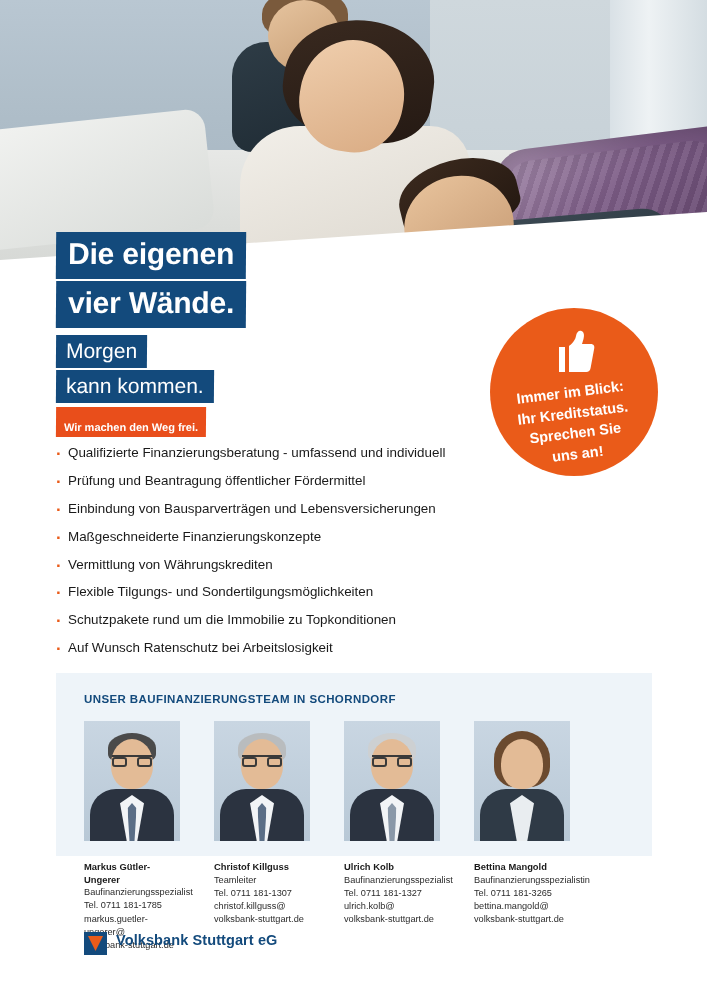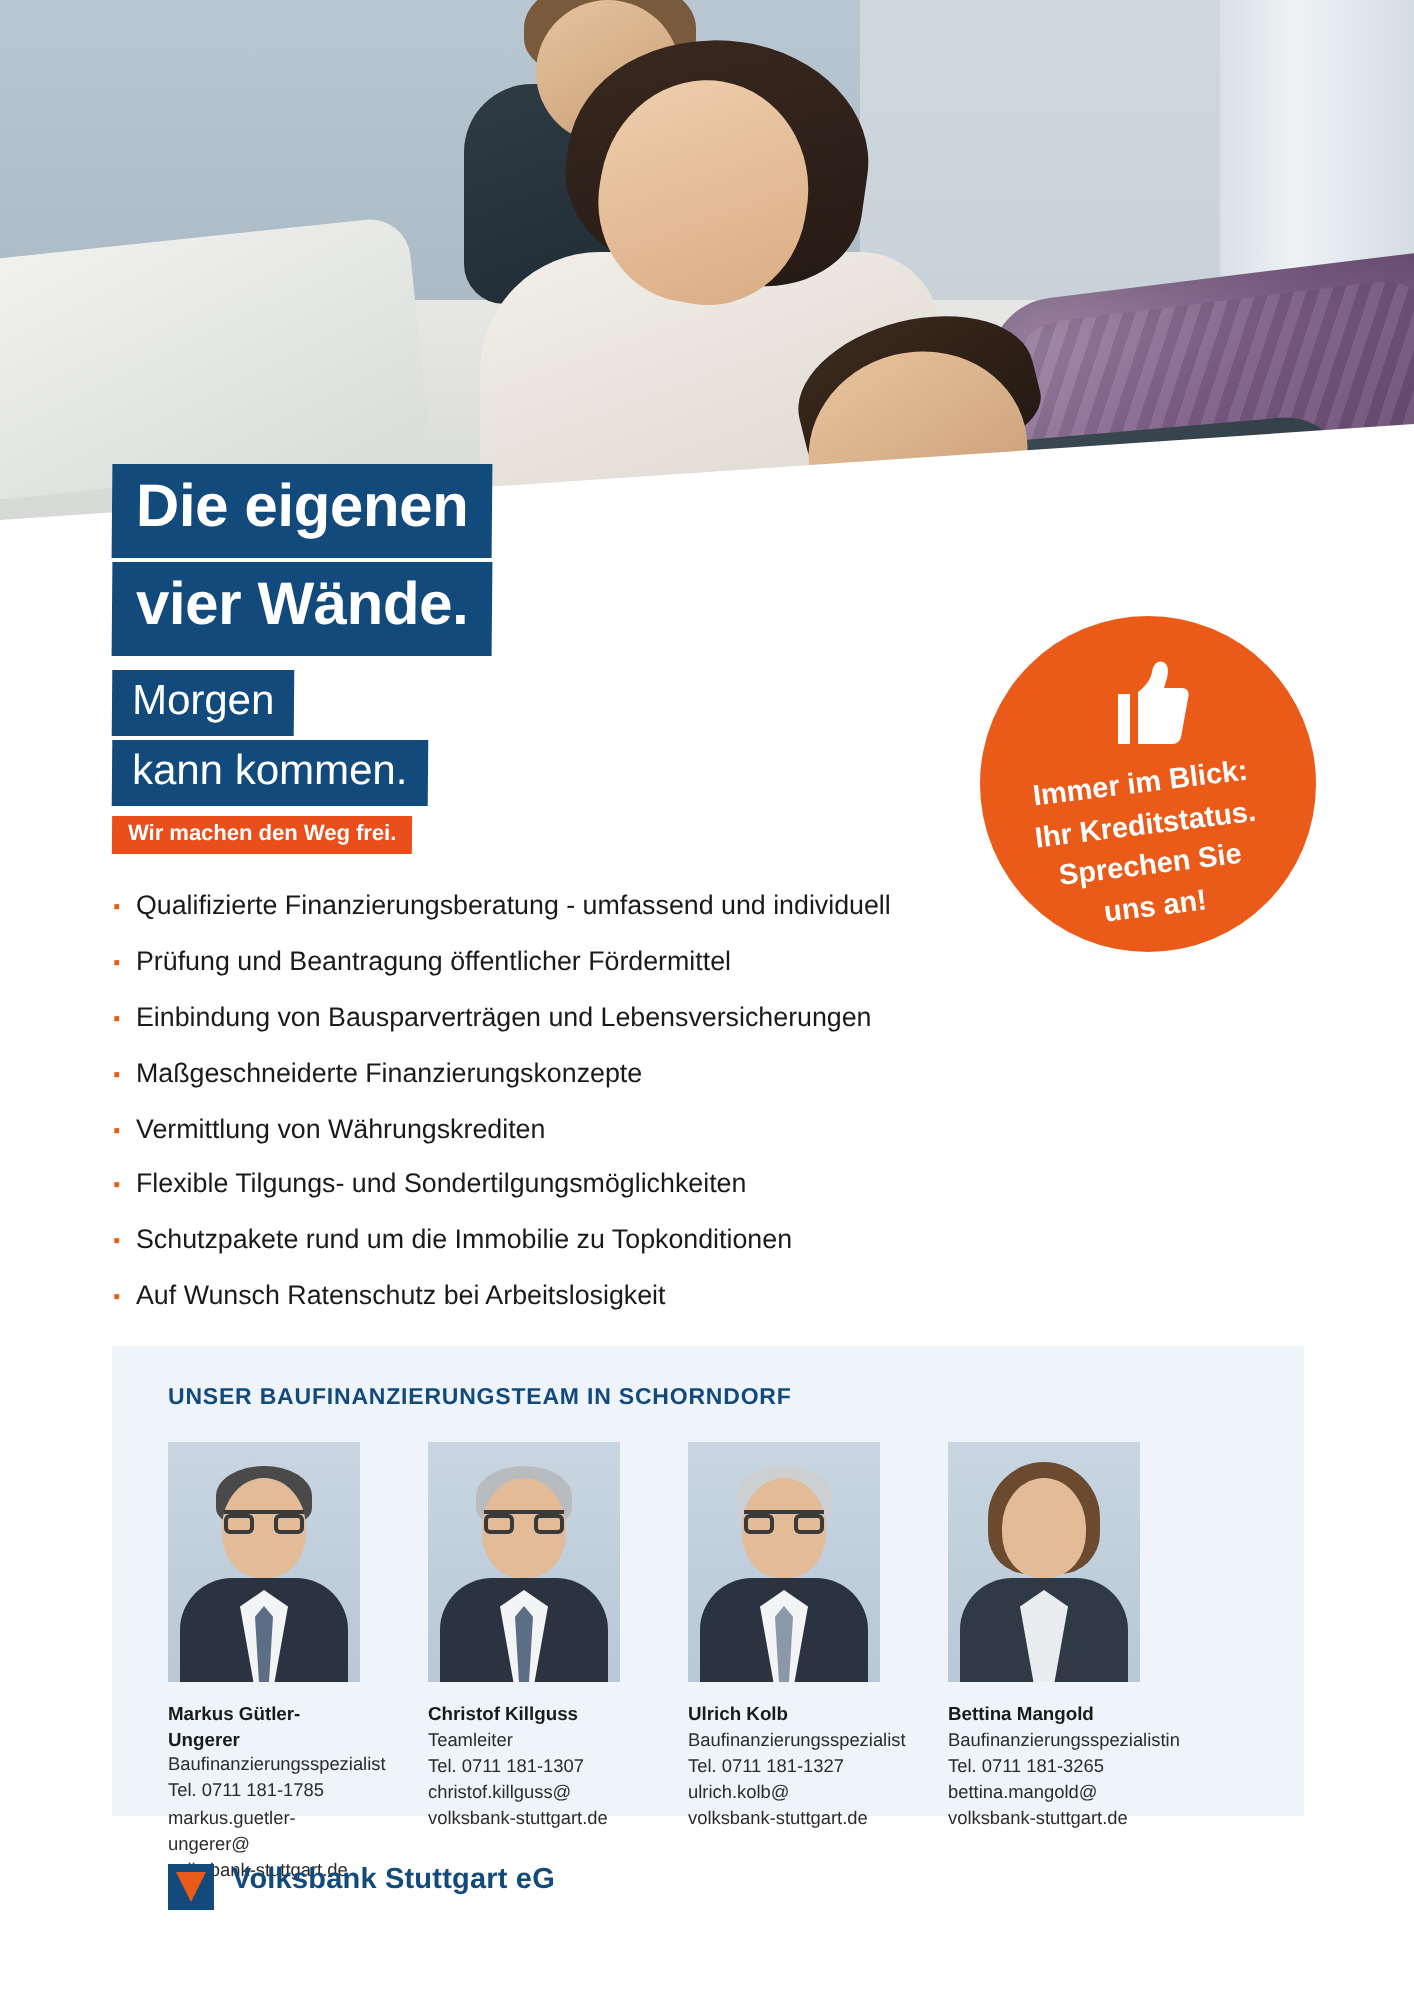--- a/index.html
+++ b/index.html
@@ -168,21 +168,21 @@
     padding: 5px 10px 6px 10px;
     margin-bottom: 2px;
     transform: skewX(-0.5deg);
   }
   .hl-claim {
     display: inline-block;
     background: #e94e1b;
     color: #ffffff;
     font-weight: bold;
     font-size: 11px;
-    padding: 3px 8px 4px 8px;
+    padding: 14px 8px 4px 8px;
     transform: skewX(-0.5deg);
   }
 
   
   .badge {
     position: absolute;
     left: 490px;
     top: 308px;
     width: 168px;
     height: 168px;
@@ -239,21 +239,21 @@
     font-weight: bold;
     line-height: 1.4;
   }
 
   
   .team {
     position: absolute;
     left: 56px;
     top: 673px;
     width: 596px;
-    height: 235px;
+    height: 183px;
     background: #eef4f9;
   }
   .team-title {
     position: absolute;
     left: 28px;
     top: 20px;
     font-size: 11.5px;
     font-weight: bold;
     color: #134a7c;
     letter-spacing: 0.4px;
@@ -341,21 +341,21 @@
     border: 2px solid #3a3a3a;
     border-radius: 3px;
     box-sizing: border-box;
   }
   .mp-glasses:before { left: 0; }
   .mp-glasses:after { right: 0; }
   .member-name {
     font-size: 9.4px;
     font-weight: bold;
     color: #1a1a1a;
-    margin-top: 10px;
+    margin-top: 20px;
     line-height: 1.35;
   }
   .member-line {
     font-size: 9.2px;
     color: #2b2b2b;
     line-height: 1.42;
   }
 
   
   .logo-bar {

